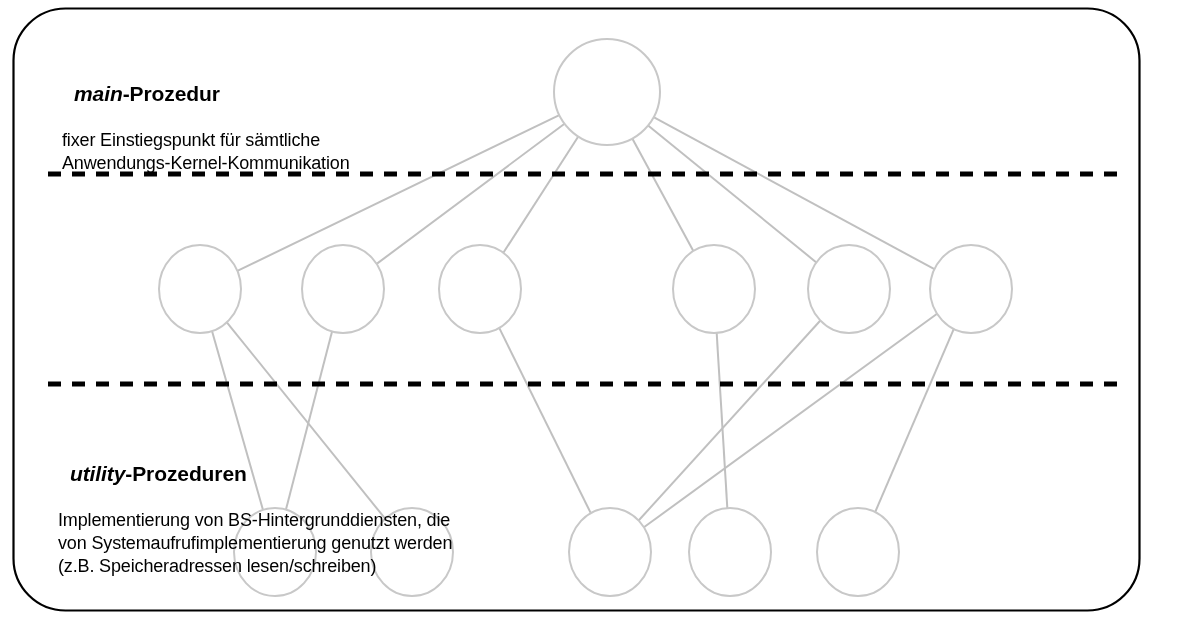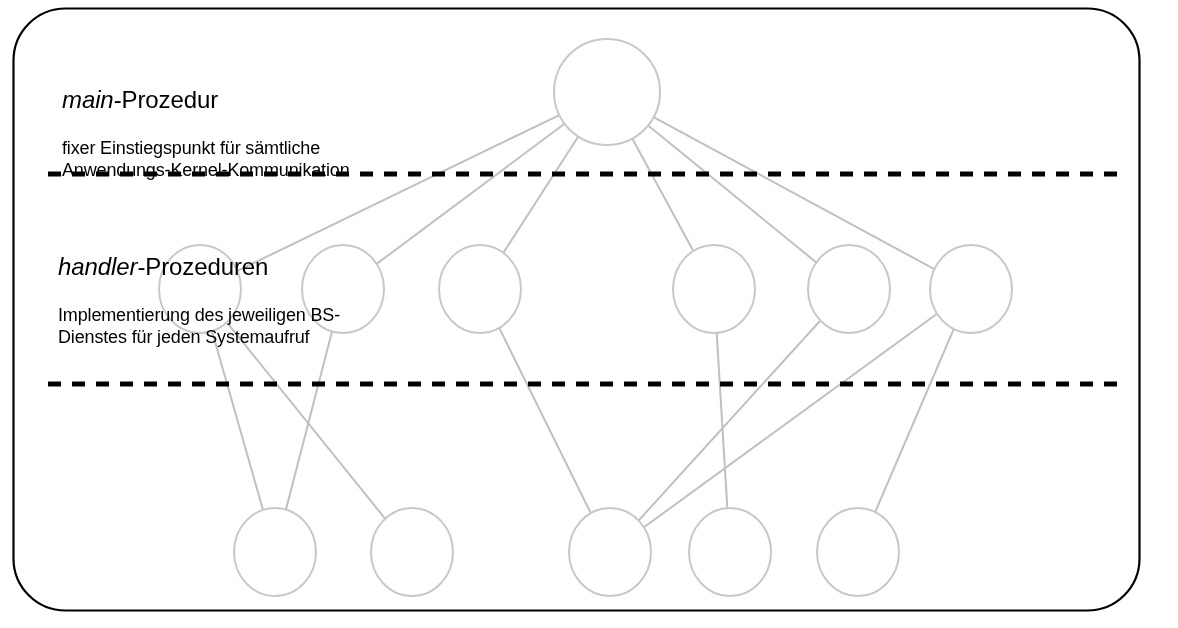--- a/index.html
+++ b/index.html
@@ -24,23 +24,23 @@
     width: 1178px;
     height: 628px;
   }
   .text-block {
     position: absolute;
     color: #000000;
     line-height: 1.27;
     white-space: pre-line;
   }
   .block-title {
-    font-size: 24px;
-    font-weight: normal;
-    margin: 0 0 1px 0;
+    font-size: 21px;
+    font-weight: bold;
+    margin: 0 0 1px 12px;
     letter-spacing: -0.1px;
   }
   .block-title .kw {
     font-style: italic;
   }
   .block-body {
     font-size: 18px;
     font-weight: normal;
     letter-spacing: -0.15px;
   }
@@ -94,22 +94,23 @@
   </svg>
 
   <div class="text-block" id="block-main">
     <div class="block-title">
       <span class="kw">main</span><span>-Prozedur</span>
     </div>
     <div class="block-body">fixer Einstiegspunkt für sämtliche
 Anwendungs-Kernel-Kommunikation</div>
   </div>
 
-  <div class="text-block" id="block-handler">
+
+  <div class="text-block" id="block-utility">
     <div class="block-title">
-      <span class="kw">handler</span><span>-Prozeduren</span>
+      <span class="kw">utility</span><span>-Prozeduren</span>
     </div>
-    <div class="block-body">Implementierung des jeweiligen BS-
-Dienstes für jeden Systemaufruf</div>
+    <div class="block-body">Implementierung von BS-Hintergrunddiensten, die
+von Systemaufrufimplementierung genutzt werden
+(z.B. Speicheradressen lesen/schreiben)</div>
   </div>
-
 
 </div>
 
 </body></html>

